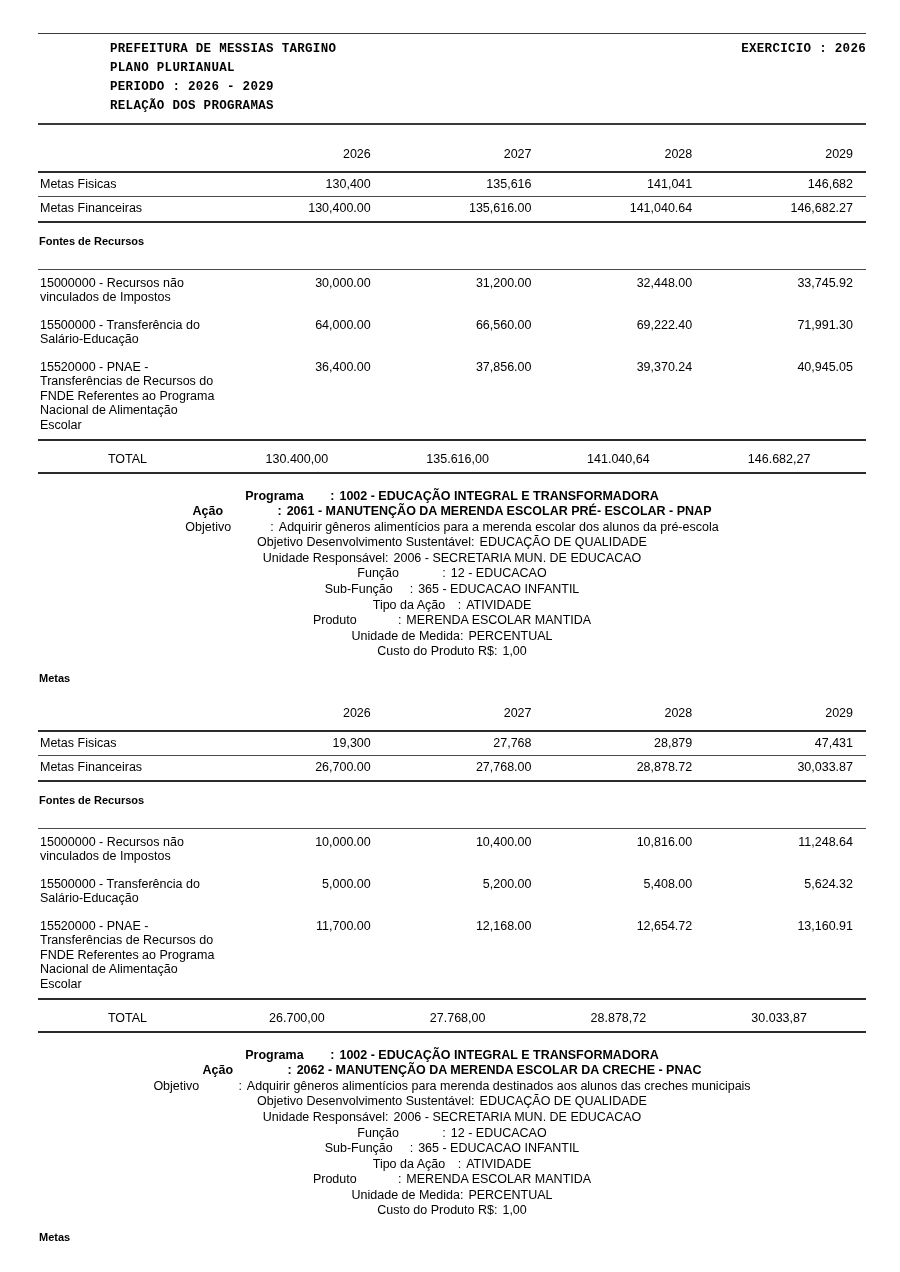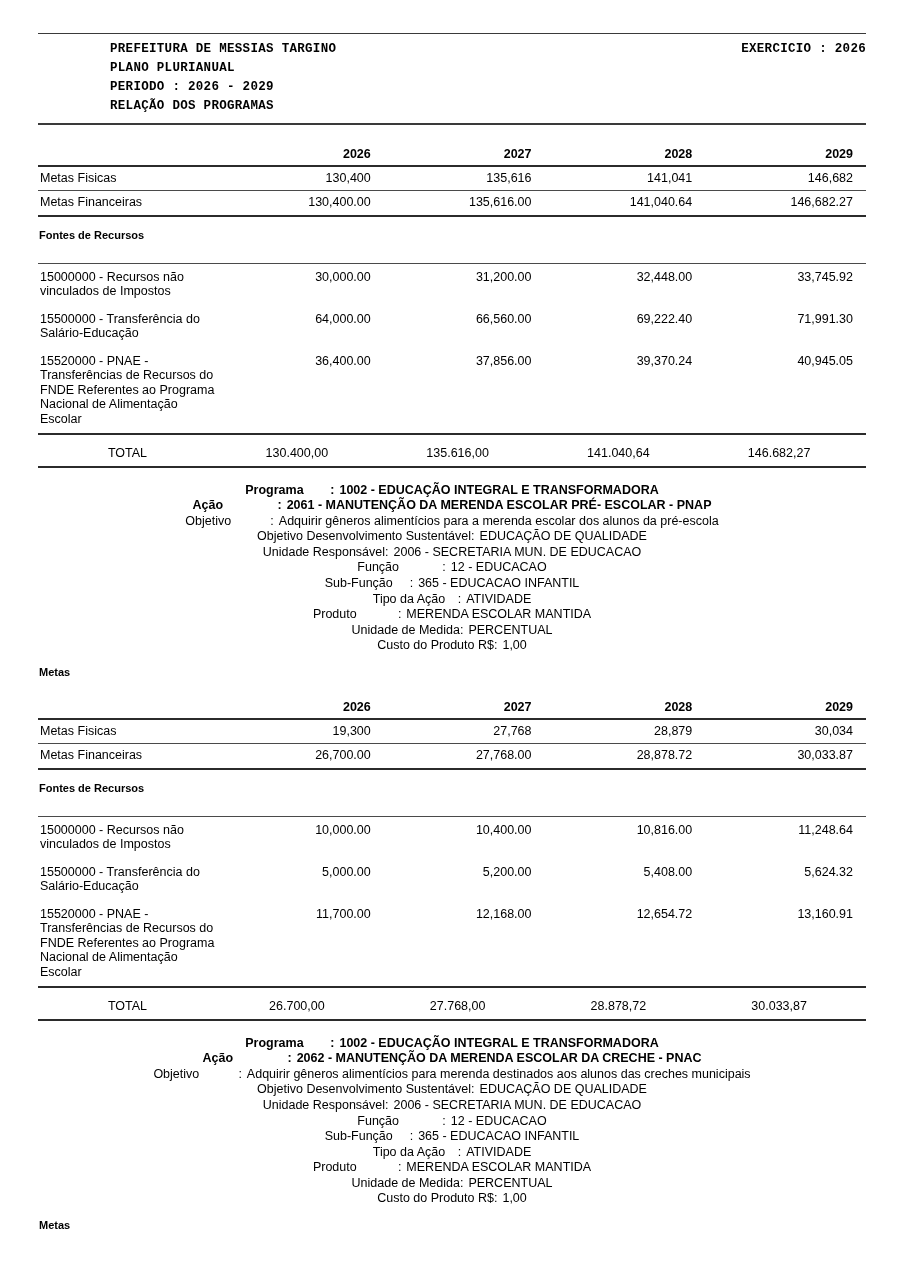--- a/index.html
+++ b/index.html
@@ -40,21 +40,21 @@
 
   
   .tbl { width: 100%; }
   .trow { display: grid; grid-template-columns: 185px 1fr 1fr 1fr 1fr; }
   .cell { text-align: right; padding-right: 13px; line-height: 14.5px; }
   .cell.lbl { text-align: left; padding-right: 8px; padding-left: 2px; }
 
   
   .metas { margin-top: 21px; }
   .metas .thead { border-bottom: 2px solid #2b2b2b; }
-  .metas .thead .cell { font-weight: bold; padding-top: 1px; padding-bottom: 3px; }
+  .metas .thead .cell { font-weight: normal; padding-top: 1px; padding-bottom: 9px; }
   .metas .data { border-bottom: 1.5px solid #4a4a4a; }
   .metas .data:last-child { border-bottom: 2px solid #2b2b2b; }
   .metas .data .cell { padding-top: 4px; padding-bottom: 5px; }
 
   
   .fontes { margin-top: 22px; border-top: 1.5px solid #4a4a4a; }
   .fontes .data .cell { padding-top: 6px; padding-bottom: 7px; }
   .fontes .total {
     border-top: 2px solid #2b2b2b;
     border-bottom: 2px solid #2b2b2b;
@@ -210,21 +210,21 @@
       <div class="cell">2026</div>
       <div class="cell">2027</div>
       <div class="cell">2028</div>
       <div class="cell">2029</div>
     </div>
     <div class="trow data">
       <div class="cell lbl">Metas Fisicas</div>
       <div class="cell">19,300</div>
       <div class="cell">27,768</div>
       <div class="cell">28,879</div>
-      <div class="cell">30,034</div>
+      <div class="cell">47,431</div>
     </div>
     <div class="trow data">
       <div class="cell lbl">Metas Financeiras</div>
       <div class="cell">26,700.00</div>
       <div class="cell">27,768.00</div>
       <div class="cell">28,878.72</div>
       <div class="cell">30,033.87</div>
     </div>
   </div>
 

